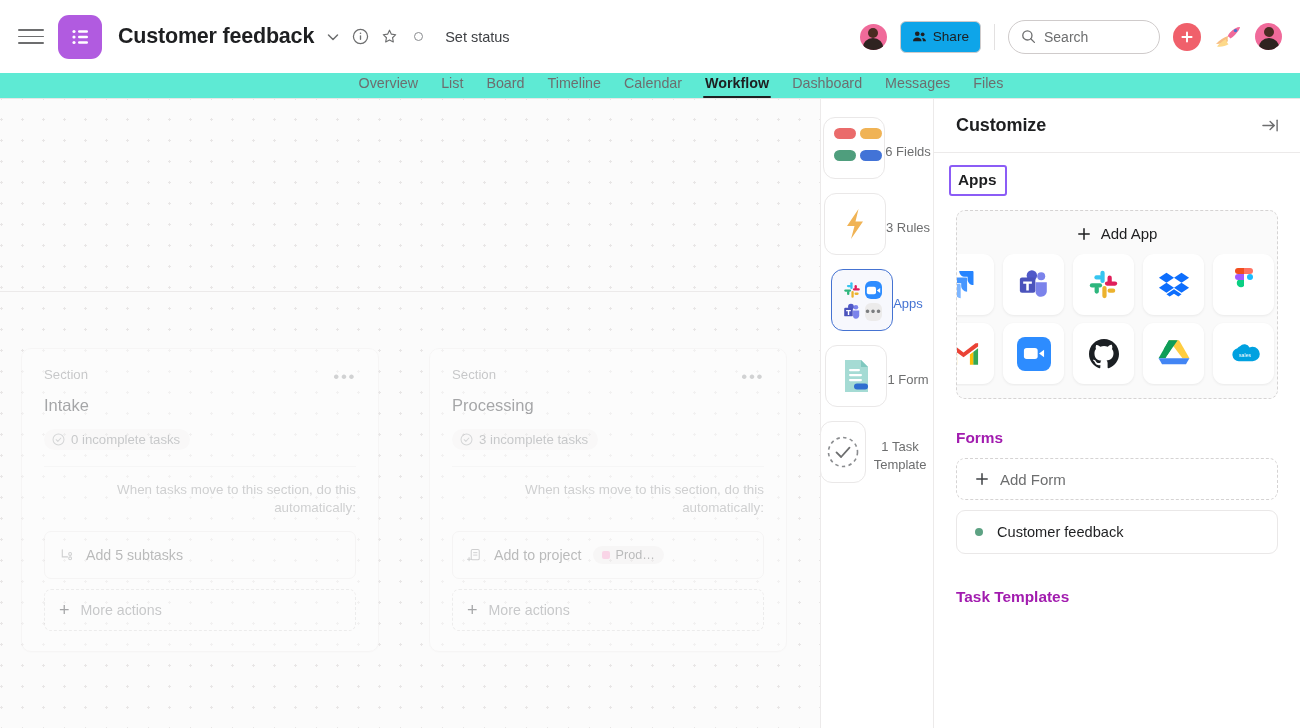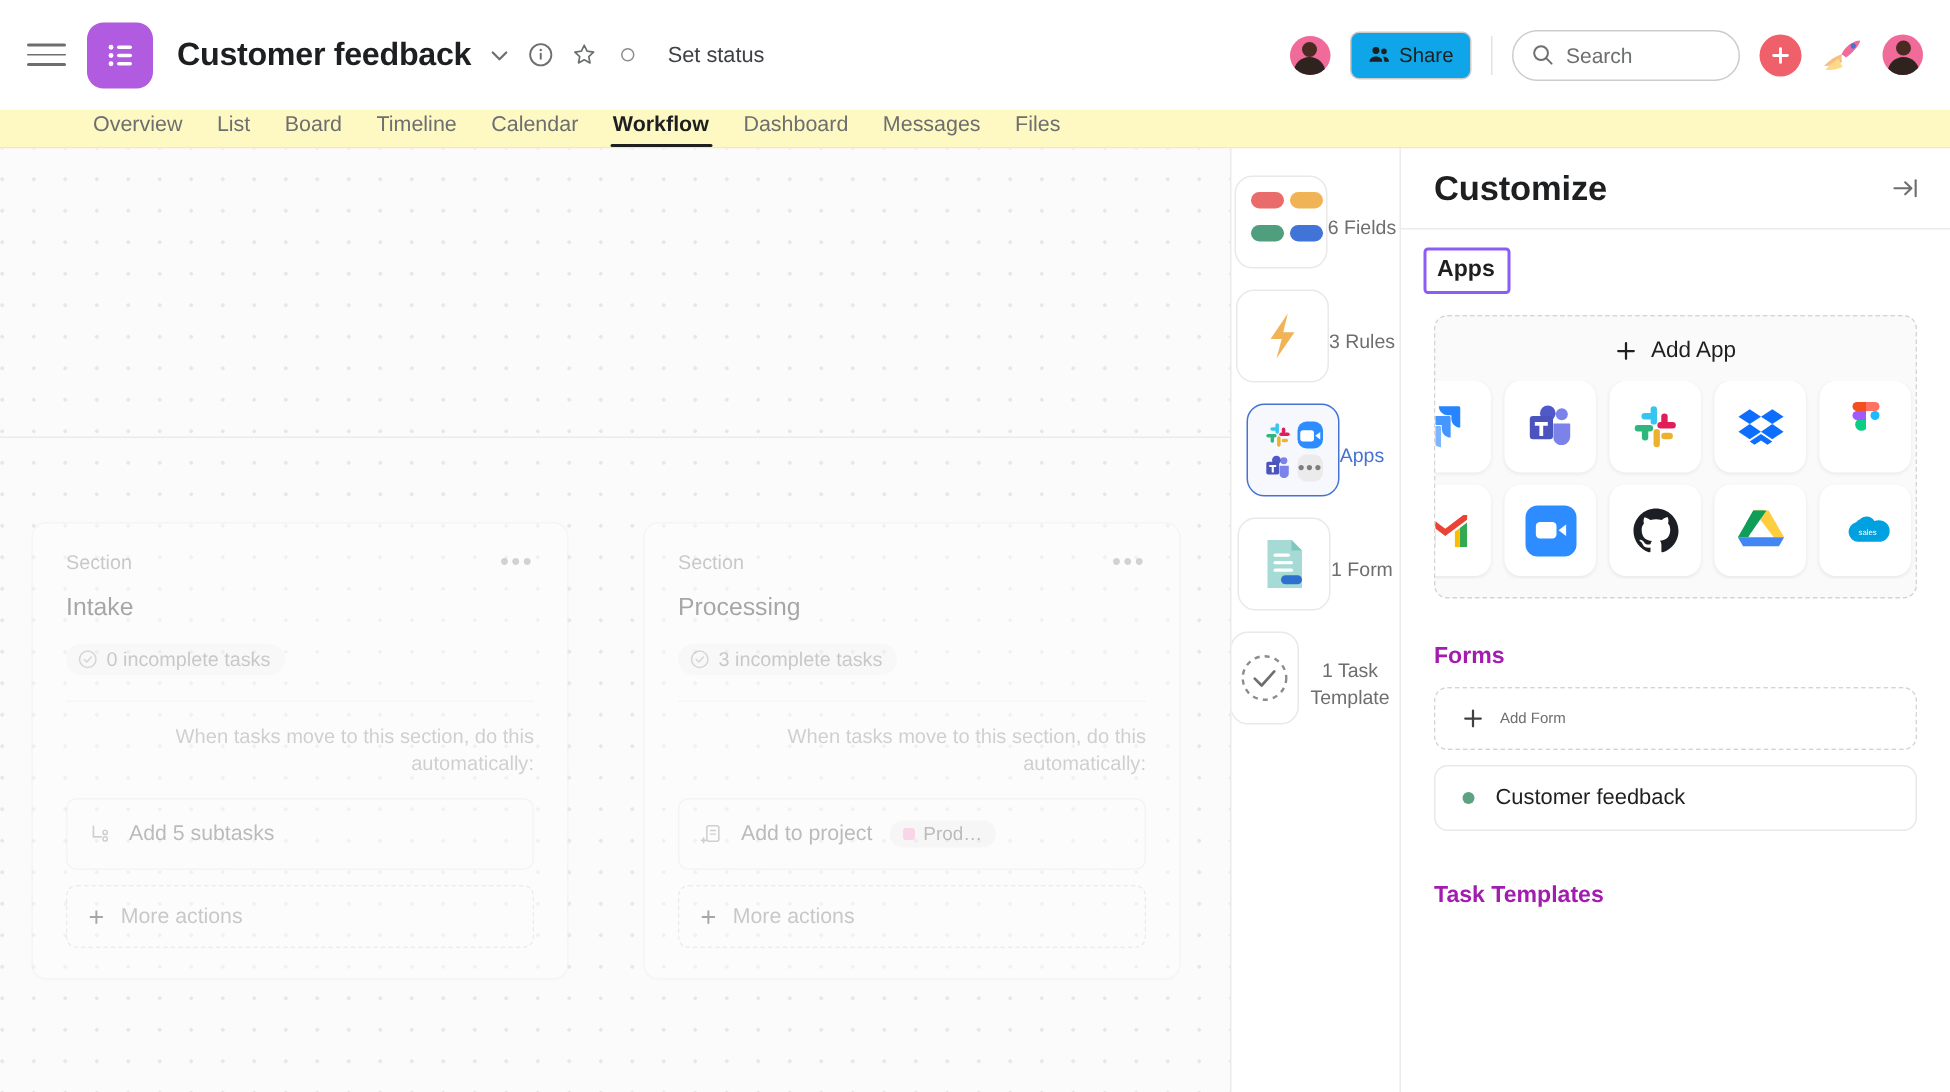--- a/index.html
+++ b/index.html
@@ -63,21 +63,22 @@
     display:flex; align-items:center; justify-content:center; cursor:pointer;
   }
   .rocket { width:28px; height:24px; cursor:pointer; }
 
   
   .tabs {
     height: 26px; flex:0 0 26px;
     display:flex; align-items:flex-end; gap: 23px;
     padding: 0 0 0 62px;
     border-bottom: 1px solid #e8e6e6;
-    background:#fef9c3;
+    background:#5eead4;
+    justify-content:center;
   }
   .tab {
     font-size: 14.3px; color:#6d6e6f; cursor:pointer; padding-bottom: 7px;
     position:relative; white-space:nowrap;
   }
   .tab.active { color:#1e1f21; font-weight:700; }
   .tab.active:after {
     content:""; position:absolute; left:-2px; right:-2px; bottom:0; height:2.5px;
     background:#1e1f21; border-radius:2px;
   }
@@ -96,21 +97,21 @@
   }
   .canvas-line {
     position:absolute; left:0; right:0; top: 192px; height:1px; background:#eceaea;
   }
   .scard {
     position:absolute; background:#fff; border:1px solid #f0eeee; border-radius:10px;
     box-shadow: 0 1px 2px rgba(0,0,0,0.03);
     opacity: 0.45;
   }
   .scard .shead { padding: 18px 22px 0 22px; }
-  .srow { display:flex; align-items:center; }
+  .srow { display:flex; align-items:flex-end; }
   .slabel { font-size: 13.2px; color:#8a8c8f; }
   .sdots { margin-left:auto; color:#a0a2a4; font-size:17px; line-height:10px; letter-spacing:1.6px; cursor:pointer; }
   .stitle { font-size: 16.5px; color:#3f4145; font-weight:400; margin-top: 14px; }
   .spill {
     display:inline-flex; align-items:center; gap:6px; margin-top: 14px;
     background:#f7f6f6; border-radius:12px; padding: 3px 10px 3px 8px;
     font-size: 13.2px; color:#8a8c8f;
   }
   .sdivider { height:1px; background:#f2f0f0; margin-top: 16px; }
   .sbody { padding: 14px 22px 20px 22px; }
@@ -155,21 +156,21 @@
 
   
   .panel {
     flex:1; background:#fff; border-left:1px solid #eceaea;
     display:flex; flex-direction:column; min-width:0; position:relative;
   }
   .panel-head {
     height: 54px; flex:0 0 54px; display:flex; align-items:center;
     padding: 0 20px 0 22px; border-bottom:1px solid #eceaea;
   }
-  .panel-title { font-size:23px; font-weight:700; color:#1e1f21; letter-spacing:-0.1px; }
+  .panel-title { font-size:18px; font-weight:700; color:#1e1f21; letter-spacing:-0.1px; }
   .collapse-btn { margin-left:auto; cursor:pointer; display:flex; align-items:center; }
   .panel-scroll { flex:1; overflow:hidden; padding: 14px 22px 0 22px; }
 
   .sec-h-wrap { display:inline-block; }
   .sec-h {
     font-size: 15.4px; font-weight:700; color:#1e1f21;
     display:inline-block;
   }
   .sec-h.focused {
     border: 2px solid #8b5cf6; border-radius: 3px;
@@ -191,21 +192,21 @@
   .app-tile {
     width:61px; height:61px; flex:0 0 61px; border-radius:11px; background:#fff;
     box-shadow: 0 1px 3px rgba(0,0,0,0.07);
     display:flex; align-items:center; justify-content:center; cursor:pointer;
   }
 
   .block-h { font-size:15.4px; font-weight:700; color:#a21caf; margin-top: 30px; }
   .dashed-btn {
     margin-top: 11px; border:1.4px dashed #d5d3d3; border-radius:9px;
     height:42px; display:flex; align-items:center; gap:11px; padding:0 18px;
-    font-size:10px; color:#6d6e6f; cursor:pointer; background:#fff;
+    font-size:15px; color:#6d6e6f; cursor:pointer; background:#fff;
   }
   .list-card {
     margin-top: 10px; border:1px solid #eae8e8; border-radius:9px;
     height:44px; display:flex; align-items:center; gap:14px; padding:0 18px;
     font-size:14.6px; color:#1e1f21; cursor:pointer; background:#fff;
   }
   .green-dot { width:8px; height:8px; border-radius:50%; background:#5da283; flex:0 0 8px; }
   .plus-glyph { font-size:18px; color:#3f4145; line-height:14px; font-weight:400; }
 </style>
 </head>

